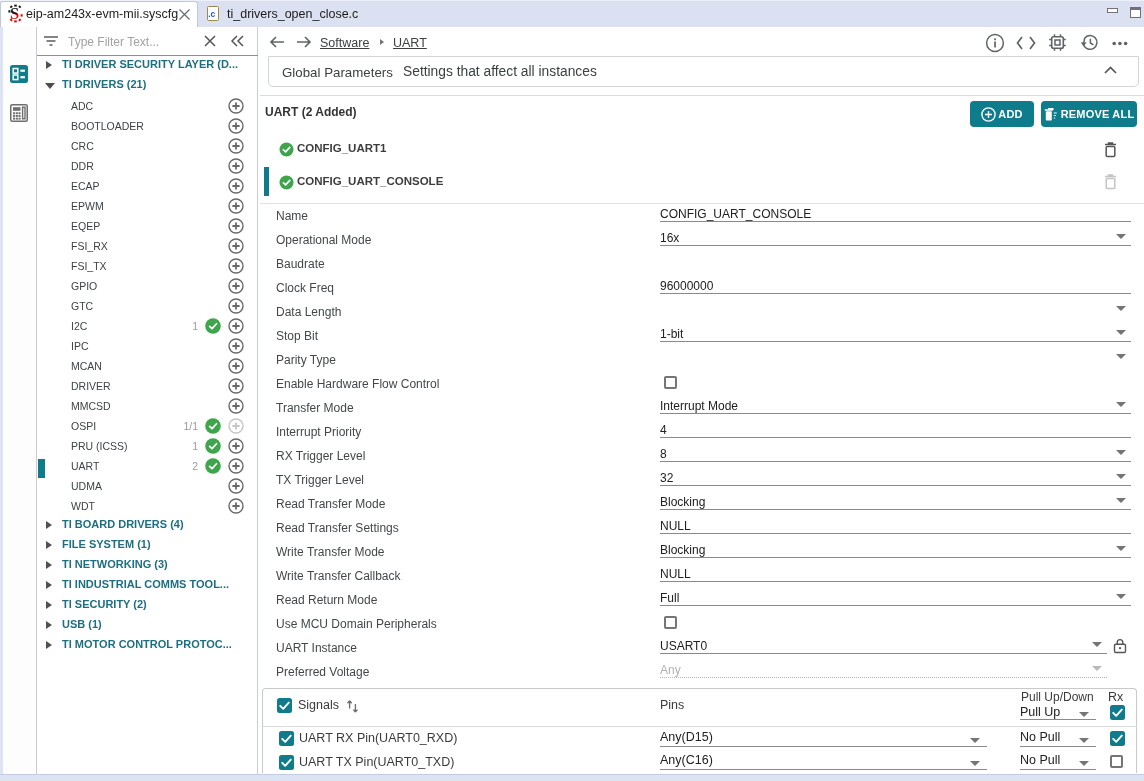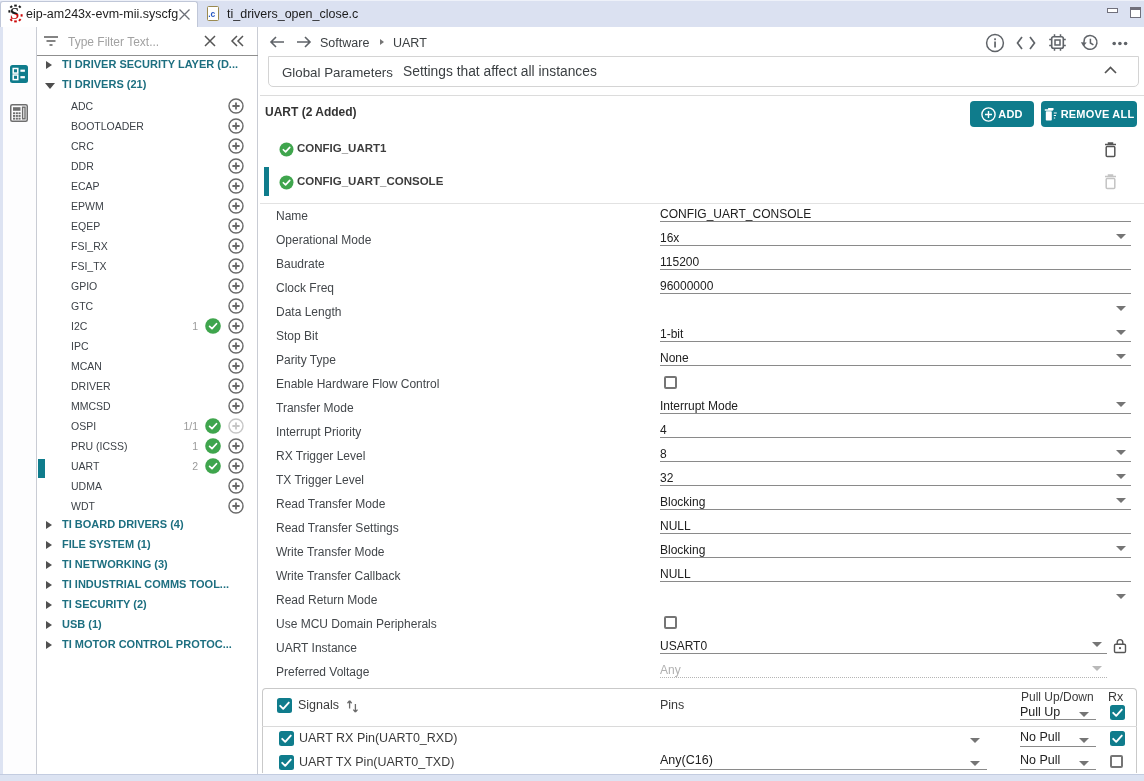--- a/index.html
+++ b/index.html
@@ -18,21 +18,21 @@
 #activity { position:absolute; left:3px; top:27px; width:34px; height:747px; background:#fdfdfe; border-right:1px solid #c9ccd4; }
 
 #tree { position:absolute; left:37px; top:27px; width:221px; height:747px; background:#fff; border-right:1px solid #c9ccd4; }
 .tgroup { position:absolute; left:62px; font-size:11px; font-weight:700; color:#1d6f80; white-space:nowrap; }
 .titem { position:absolute; left:71px; font-size:10.5px; color:#3d4248; white-space:nowrap; }
 .tcount { position:absolute; width:40px; left:158px; text-align:right; font-size:10.5px; color:#9a9a9a; }
 #filterline { position:absolute; left:37px; top:55px; width:221px; height:1px; background:#8f8f8f; }
 #ftext { position:absolute; left:68px; top:35px; font-size:12px; color:#a2a2a2; }
 
 #main { position:absolute; left:259px; top:27px; width:885px; height:747px; background:#fff; }
-.bctext { position:absolute; top:36px; font-size:12.5px; color:#3c4043; }
+.bctext { position:absolute; top:36px; font-size:12.5px; color:#3c4043;text-decoration:underline; }
 #gpcard { position:absolute; left:268px; top:56px; width:871px; height:31px; border:1px solid #d4d4d4; border-radius:0 0 5px 5px; background:#fff; }
 #gpsep { position:absolute; left:260px; top:95px; width:884px; height:1px; background:#dcdcdc; }
 #uartsep { position:absolute; left:260px; top:203px; width:884px; height:1px; background:#e2e2e2; }
 .h1 { position:absolute; font-size:12px; font-weight:700; color:#333; }
 .btn { position:absolute; top:101px; height:26px; background:#0f7c8c; border-radius:4px; color:#fff;
   font-size:11px; font-weight:700; letter-spacing:.2px; display:flex; align-items:center; justify-content:center; }
 .cfgname { position:absolute; left:297px; font-size:11.5px; font-weight:700; color:#3d3d3d; }
 
 .flabel { position:absolute; left:276px; font-size:12px; color:#43474b; height:17px; line-height:19px; }
 .fval { position:absolute; font-size:12px; color:#212121; height:17px; line-height:19px; border-bottom:1px solid #8a8a8a; white-space:nowrap; }
@@ -352,30 +352,28 @@
     <rect x="3.2" y="5.5" width="8.6" height="10" rx="1" fill="none" stroke="#c4c4c4" stroke-width="1.5"></rect>
   </svg>
   <div id="uartsep"></div>
 
   <div class="flabel" style="top:207px">Name</div>
 <div class="fval" style="top:205px;left:660px;width:471px">CONFIG_UART_CONSOLE</div>
 <div class="flabel" style="top:231px">Operational Mode</div>
 <div class="fval" style="top:229px;left:660px;width:471px">16x</div>
 <div class="dar" style="left:1116px;top:234px"></div>
 <div class="flabel" style="top:255px">Baudrate</div>
-<div class="fval" style="top:253px;left:660px;width:471px">115200</div>
 <div class="flabel" style="top:279px">Clock Freq</div>
 <div class="fval" style="top:277px;left:660px;width:471px">96000000</div>
 <div class="flabel" style="top:303px">Data Length</div>
 <div class="dar" style="left:1116px;top:306px"></div>
 <div class="flabel" style="top:327px">Stop Bit</div>
 <div class="fval" style="top:325px;left:660px;width:471px">1-bit</div>
 <div class="dar" style="left:1116px;top:330px"></div>
 <div class="flabel" style="top:351px">Parity Type</div>
-<div class="fval" style="top:349px;left:660px;width:471px">None</div>
 <div class="dar" style="left:1116px;top:354px"></div>
 <div class="flabel" style="top:375px">Enable Hardware Flow Control</div>
 <div class="cbe" style="left:664px;top:376px"></div>
 <div class="flabel" style="top:399px">Transfer Mode</div>
 <div class="fval" style="top:397px;left:660px;width:471px">Interrupt Mode</div>
 <div class="dar" style="left:1116px;top:402px"></div>
 <div class="flabel" style="top:423px">Interrupt Priority</div>
 <div class="fval" style="top:421px;left:660px;width:471px">4</div>
 <div class="flabel" style="top:447px">RX Trigger Level</div>
 <div class="fval" style="top:445px;left:660px;width:471px">8</div>
@@ -387,20 +385,21 @@
 <div class="fval" style="top:493px;left:660px;width:471px">Blocking</div>
 <div class="dar" style="left:1116px;top:498px"></div>
 <div class="flabel" style="top:519px">Read Transfer Settings</div>
 <div class="fval" style="top:517px;left:660px;width:471px">NULL</div>
 <div class="flabel" style="top:543px">Write Transfer Mode</div>
 <div class="fval" style="top:541px;left:660px;width:471px">Blocking</div>
 <div class="dar" style="left:1116px;top:546px"></div>
 <div class="flabel" style="top:567px">Write Transfer Callback</div>
 <div class="fval" style="top:565px;left:660px;width:471px">NULL</div>
 <div class="flabel" style="top:591px">Read Return Mode</div>
+<div class="fval" style="top:589px;left:660px;width:471px">Full</div>
 <div class="dar" style="left:1116px;top:594px"></div>
 <div class="flabel" style="top:615px">Use MCU Domain Peripherals</div>
 <div class="cbe" style="left:664px;top:616px"></div>
 <div class="flabel" style="top:639px">UART Instance</div>
 <div class="fval" style="top:637px;left:660px;width:447px">USART0</div>
 <div class="dar" style="left:1092px;top:642px"></div>
 <svg class="abs" style="left:1112px;top:638px" width="16" height="16" viewBox="0 0 16 16">
       <rect x="2.5" y="6.2" width="11" height="8.3" rx="1.2" fill="none" stroke="#555" stroke-width="1.4"></rect>
       <path d="M5.2 6.2 V4.4 a2.8 2.8 0 0 1 5.6 0 V6.2" fill="none" stroke="#555" stroke-width="1.4"></path>
       <circle cx="8" cy="10.2" r="1.1" fill="#555"></circle>
@@ -425,20 +424,21 @@
   <div class="dar" style="left:1079px;top:712px"></div>
   <div class="sigtxt" style="left:1108px;top:690px">Rx</div>
   <div class="cbt" style="left:1110px;top:705px"><svg width="15" height="15" viewBox="0 0 15 15">
         <path d="M3.2 7.8 L6.2 10.8 L11.8 4.6" stroke="#fff" stroke-width="1.9" fill="none" stroke-linecap="round" stroke-linejoin="round"></path>
       </svg></div>
 
   <div class="cbt" style="left:279px;top:731px"><svg width="15" height="15" viewBox="0 0 15 15">
         <path d="M3.2 7.8 L6.2 10.8 L11.8 4.6" stroke="#fff" stroke-width="1.9" fill="none" stroke-linecap="round" stroke-linejoin="round"></path>
       </svg></div>
   <div class="sigtxt" style="left:299px;top:731px">UART RX Pin(UART0_RXD)</div>
+  <div class="sigval" style="left:660px;top:729px;width:327px">Any(D15)</div>
   <div class="dar" style="left:970px;top:738px"></div>
   <div class="sigval" style="left:1020px;top:729px;width:76px">No Pull</div>
   <div class="dar" style="left:1079px;top:738px"></div>
   <div class="cbt" style="left:1110px;top:731px"><svg width="15" height="15" viewBox="0 0 15 15">
         <path d="M3.2 7.8 L6.2 10.8 L11.8 4.6" stroke="#fff" stroke-width="1.9" fill="none" stroke-linecap="round" stroke-linejoin="round"></path>
       </svg></div>
 
   <div class="cbt" style="left:279px;top:755px"><svg width="15" height="15" viewBox="0 0 15 15">
         <path d="M3.2 7.8 L6.2 10.8 L11.8 4.6" stroke="#fff" stroke-width="1.9" fill="none" stroke-linecap="round" stroke-linejoin="round"></path>
       </svg></div>

